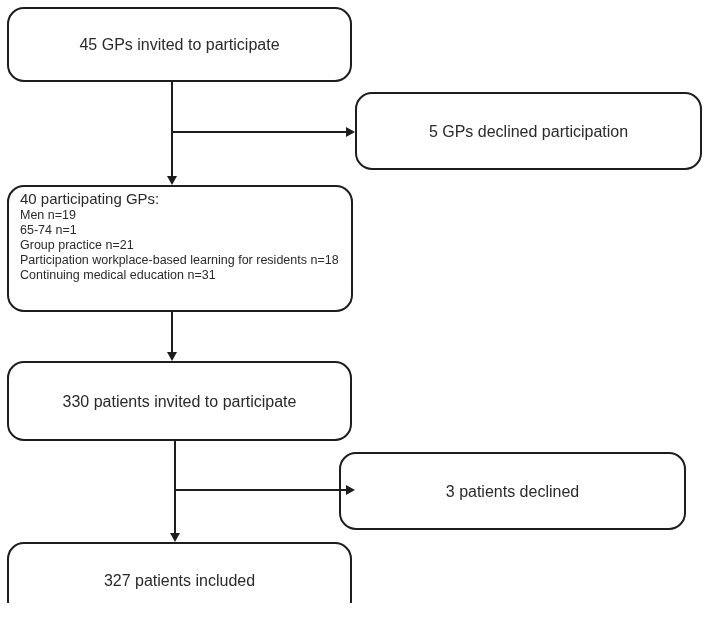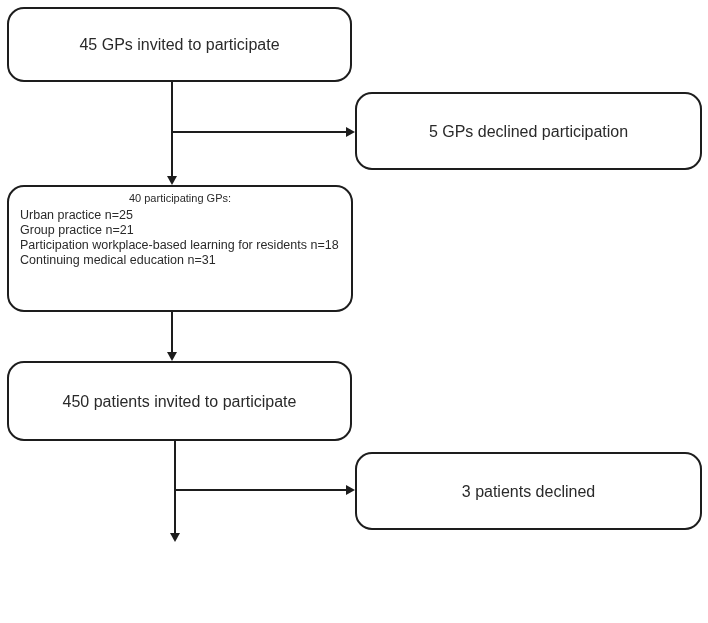--- a/index.html
+++ b/index.html
@@ -34,22 +34,21 @@
     text-align: center;
     font-size: 16px;
     line-height: 19px;
   }
   .box--detail {
     display: block;
     text-align: left;
     padding: 2px 11px 0 11px;
   }
   .box--detail .box-title {
-    text-align: center;
-    font-size: 11px;
+    font-size: 15px;
     line-height: 19px;
   }
   .box--detail .detail-line {
     font-size: 12.5px;
     line-height: 15px;
     white-space: nowrap;
   }
   .vline {
     position: absolute;
     width: 1.5px;
@@ -74,21 +73,21 @@
     height: 0;
     border-top: 5px solid transparent;
     border-bottom: 5px solid transparent;
     border-left: 9px solid var(--line);
   }
   
   #box-gps-invited        { left: 7px;   top: 7px;   width: 345px; height: 75px; }
   #box-gps-declined       { left: 355px; top: 92px;  width: 347px; height: 78px; }
   #box-gps-participating  { left: 7px;   top: 185px; width: 346px; height: 127px; }
   #box-patients-invited   { left: 7px;   top: 361px; width: 345px; height: 80px; }
-  #box-patients-declined  { left: 355px; top: 452px; width: 347px; height: 78px; text-align: right; }
+  #box-patients-declined  { left: 339px; top: 452px; width: 347px; height: 78px; text-align: right; }
   #box-patients-included  { left: 7px;   top: 542px; width: 345px; height: 76px; }
   
   #conn-v1        { left: 171px; top: 82px;  height: 95px; }
   #conn-v1-head   { left: 167px; top: 176px; }
   #conn-h1        { left: 171px; top: 131px; width: 176px; }
   #conn-h1-head   { left: 346px; top: 127px; }
   #conn-v2        { left: 171px; top: 312px; height: 41px; }
   #conn-v2-head   { left: 167px; top: 352px; }
   #conn-v3        { left: 174px; top: 441px; height: 93px; }
   #conn-v3-head   { left: 170px; top: 533px; }
@@ -103,34 +102,38 @@
   <div class="box" id="box-gps-invited">
     <span>45 GPs invited to participate</span>
   </div>
 
   <div class="box" id="box-gps-declined">
     <span>5 GPs declined participation</span>
   </div>
 
   <div class="box box--detail" id="box-gps-participating">
     <div class="box-title">40 participating GPs:</div>
-    <div class="detail-line">Urban practice n=25</div>
+    <div class="detail-line">Men n=19</div>
+    <div class="detail-line">65-74 n=1</div>
     <div class="detail-line">Group practice n=21</div>
     <div class="detail-line">Participation workplace-based learning for residents n=18</div>
     <div class="detail-line">Continuing medical education n=31</div>
   </div>
 
   <div class="box" id="box-patients-invited">
-    <span>450 patients invited to participate</span>
+    <span>330 patients invited to participate</span>
   </div>
 
   <div class="box" id="box-patients-declined">
     <span>3 patients declined</span>
   </div>
 
+  <div class="box" id="box-patients-included">
+    <span>327 patients included</span>
+  </div>
 
   <div class="vline" id="conn-v1"></div>
   <div class="arrow-down" id="conn-v1-head"></div>
 
   <div class="hline" id="conn-h1"></div>
   <div class="arrow-right" id="conn-h1-head"></div>
 
   <div class="vline" id="conn-v2"></div>
   <div class="arrow-down" id="conn-v2-head"></div>
 

